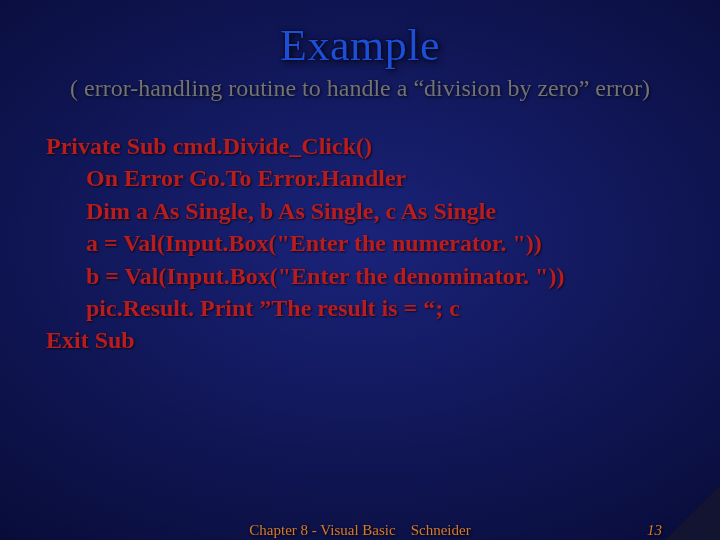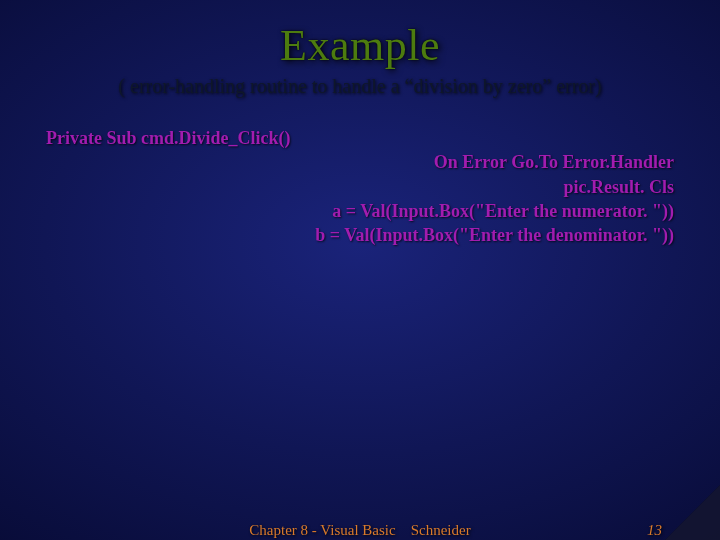--- a/index.html
+++ b/index.html
@@ -28,42 +28,42 @@
     width: 0;
     height: 0;
     border-left: 55px solid transparent;
     border-bottom: 55px solid #2a2f6a;
     transform: translateY(0px);
     opacity: 0.45;
   }
   .title {
     text-align: center;
     font-size: 44px;
-    color: #4d7c0f;
+    color: #1d4ed8;
     text-shadow: 2px 2px 6px rgba(0,0,0,0.95), 0 0 2px #000;
     padding-top: 20px;
     font-weight: 400;
     letter-spacing: 0.5px;
   }
   .subtitle {
     text-align: center;
-    font-size: 20px;
-    color: #0f172a;
+    font-size: 24px;
+    color: #737373;
     margin-top: 4px;
     text-shadow: 1px 1px 3px rgba(0,0,0,0.8);
   }
   .code {
     margin: 28px 46px 0 46px;
-    font-size: 18px;
+    font-size: 24px;
     line-height: 1.35;
     font-weight: bold;
-    color: #a21caf;
+    color: #b91c1c;
     text-shadow: 1px 1px 2px rgba(0,0,0,0.7);
   }
-  .code .ind { padding-left: 40px; text-align: right; }
+  .code .ind { padding-left: 40px; }
   .footer {
     position: absolute;
     bottom: 18px;
     left: 0;
     width: 100%;
     font-size: 15px;
     color: #d97a2b;
     text-shadow: 1px 1px 3px rgba(0,0,0,0.9);
   }
   .footer-center {
@@ -81,23 +81,25 @@
 </style>
 </head>
 <body>
 
 <h1 class="title">Example</h1>
 <div class="subtitle">( error-handling routine to handle a “division by zero” error)</div>
 
 <div class="code">
   <div>Private Sub cmd.Divide_Click()</div>
   <div class="ind">On Error Go.To Error.Handler</div>
-  <div class="ind">pic.Result. Cls</div>
+  <div class="ind">Dim a As Single, b As Single, c As Single</div>
   <div class="ind">a = Val(Input.Box("Enter the numerator. "))</div>
   <div class="ind">b = Val(Input.Box("Enter the denominator. "))</div>
+  <div class="ind">pic.Result. Print ”The result is = “; c</div>
+  <div>Exit Sub</div>
 </div>
 
 <div class="footer">
   <span class="footer-center">Chapter 8 - Visual Basic&nbsp;&nbsp;&nbsp;&nbsp;Schneider</span>
   <span class="footer-right">13</span>
 </div>
 
 <div class="fold"></div>
 
 </body></html>

